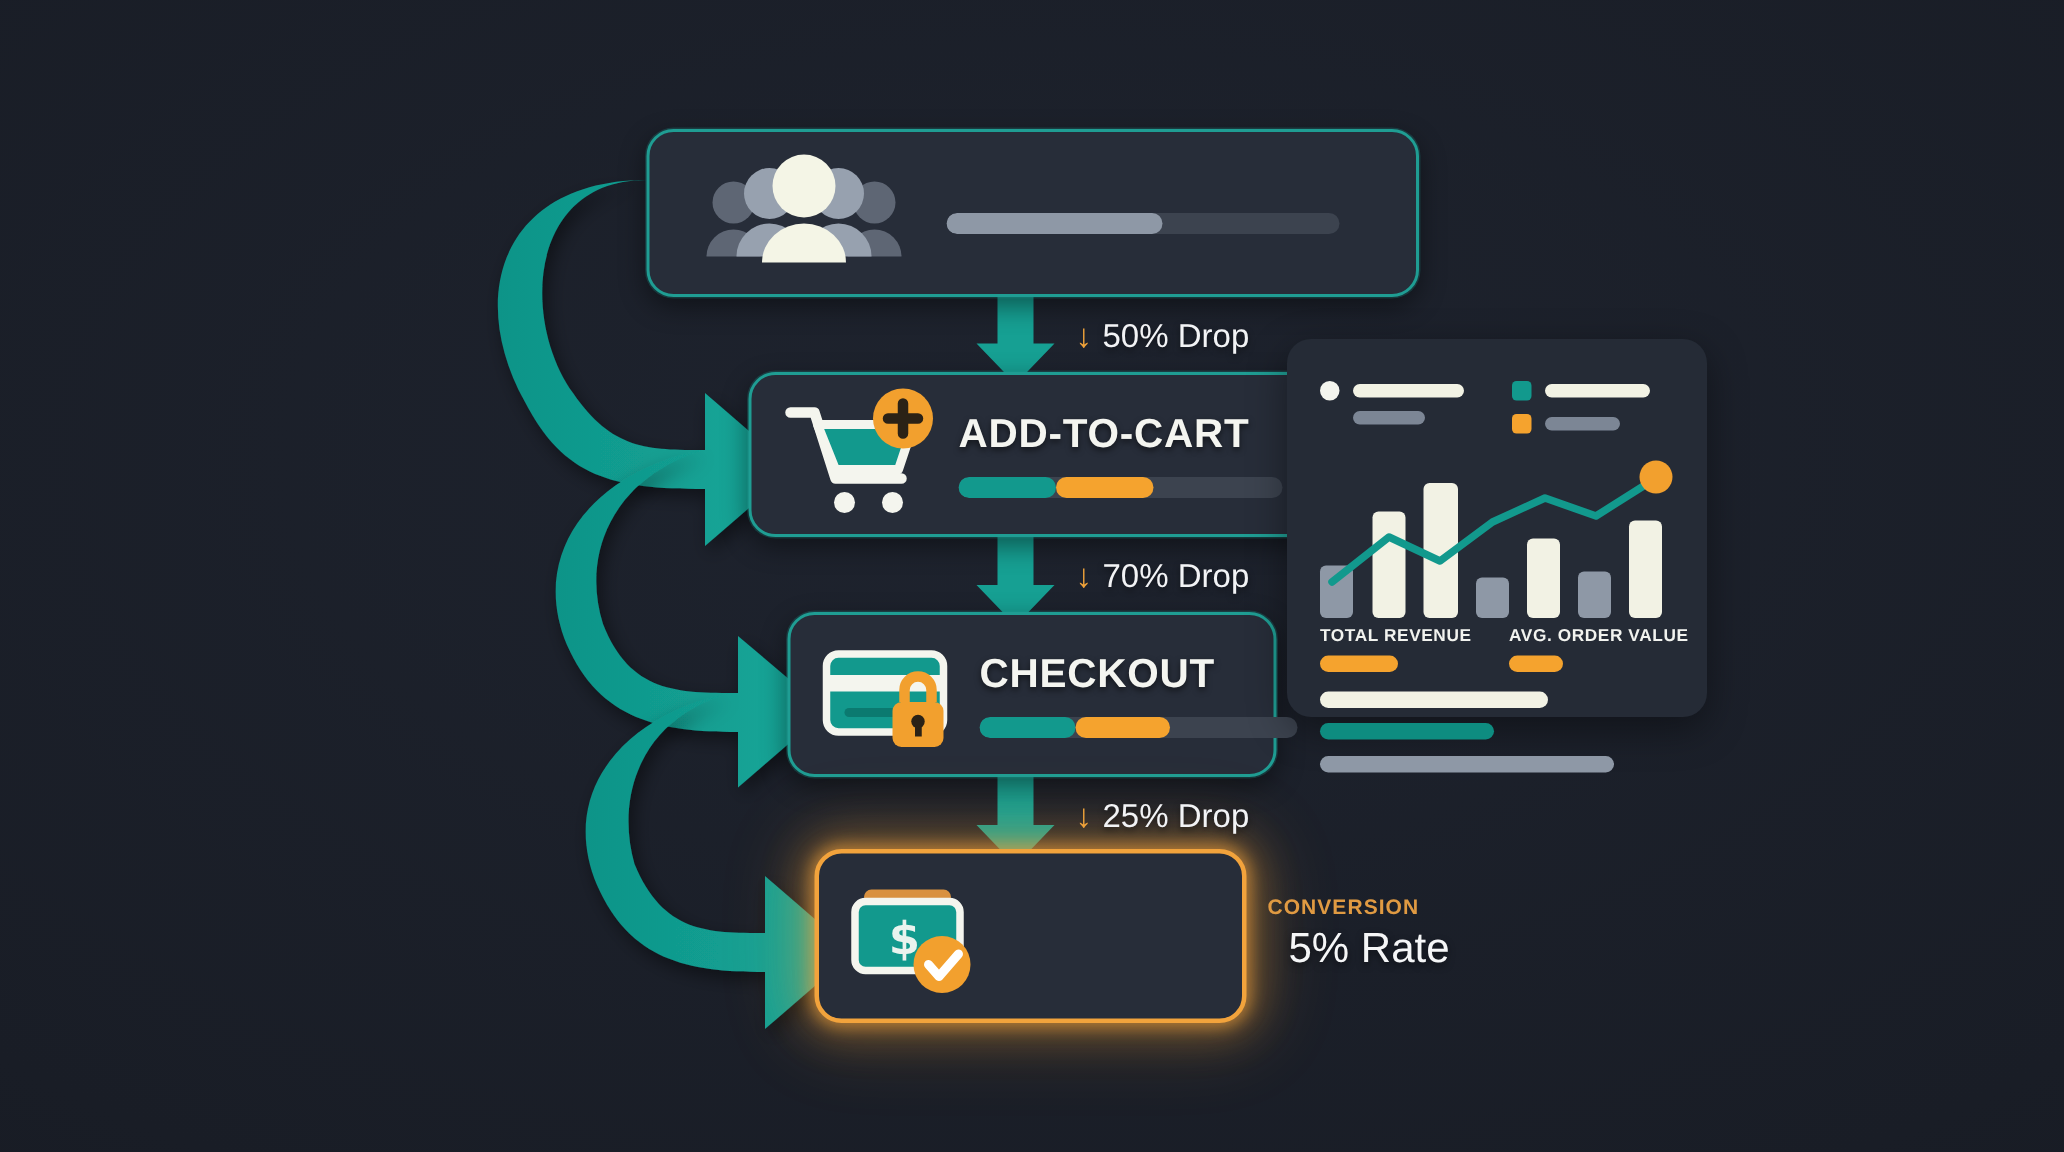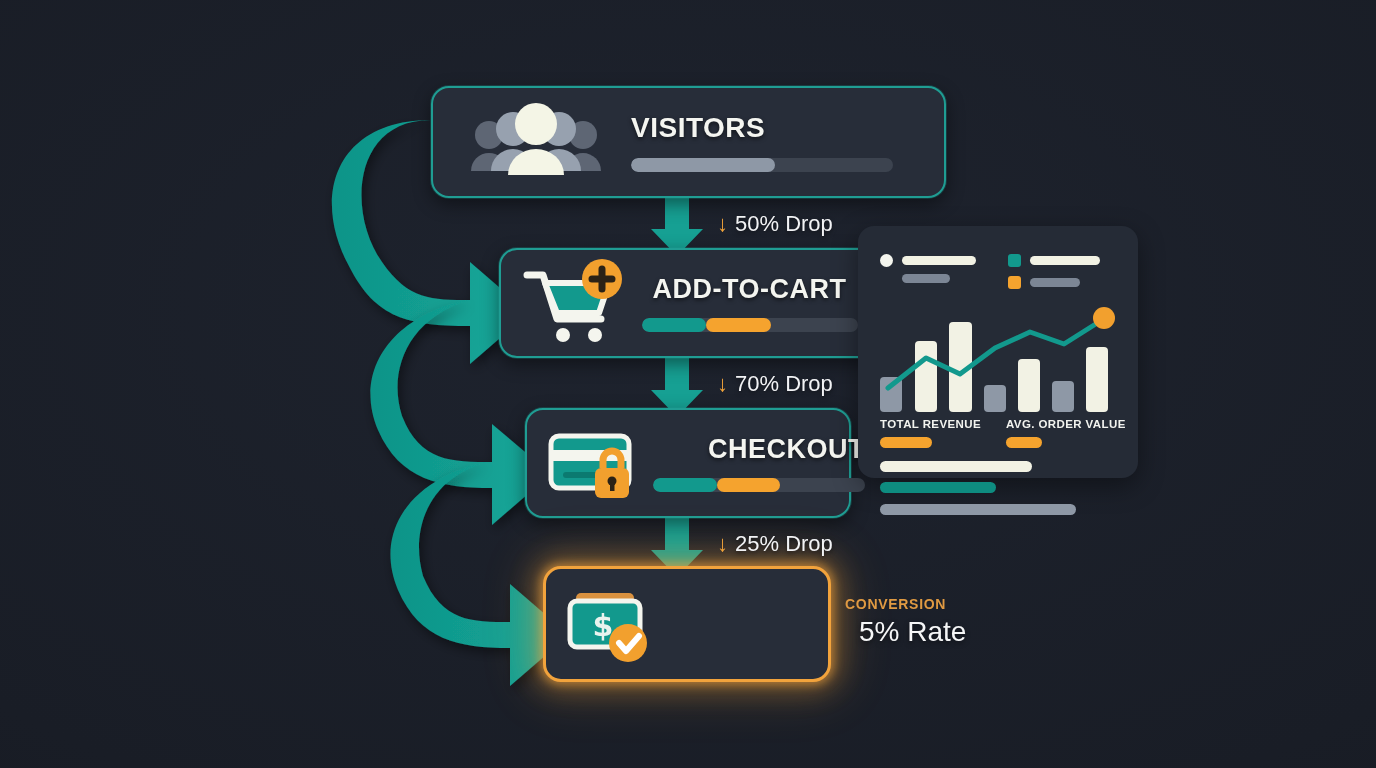--- a/index.html
+++ b/index.html
@@ -115,60 +115,59 @@
         <path d="M114 72 a18 18 0 0 1 36 0 z" fill="#5e6674"></path>
         <circle cx="62" cy="30" r="17" fill="#97a1af"></circle>
         <path d="M40 72 a22 22 0 0 1 44 0 z" fill="#97a1af"></path>
         <circle cx="108" cy="30" r="17" fill="#97a1af"></circle>
         <path d="M86 72 a22 22 0 0 1 44 0 z" fill="#97a1af"></path>
         <circle cx="85" cy="25" r="21" fill="#f4f5e6"></circle>
         <path d="M57 76 a28 26 0 0 1 56 0 z" fill="#f4f5e6"></path>
       </svg>
     </div>
     <div class="card-body" style="margin-left:10px;flex:1;">
-      <div class="card-title" style="font-size:28px;">VISITORS</div>
       <div class="bar" style="width:262px;height:14px;margin-top:14px;">
         <div class="seg gray" style="width:55%;"></div>
       </div>
     </div>
   </div>
 
   <div class="card teal" style="left:499px;top:248px;width:379px;height:110px;padding:0 16px;">
     <div class="card-icon" style="width:112px;height:92px;">
       <svg viewBox="0 0 112 92" width="112" height="92">
         <path d="M10 18 L26 18 L40 62 L84 62" stroke="#f4f5ee" stroke-width="7" fill="none" stroke-linecap="round" stroke-linejoin="round"></path>
         <path d="M28 26 L92 26 L82 56 L40 56 Z" fill="#12998d" stroke="#f4f5ee" stroke-width="6" stroke-linejoin="round"></path>
         <circle cx="46" cy="78" r="7" fill="#f4f5ee"></circle>
         <circle cx="78" cy="78" r="7" fill="#f4f5ee"></circle>
         <circle cx="85" cy="22" r="20" fill="#f2a02e"></circle>
         <path d="M85 12 L85 32 M75 22 L95 22" stroke="#2b2216" stroke-width="7" stroke-linecap="round"></path>
       </svg>
     </div>
-    <div class="card-body" style="margin-left:10px;flex:1;align-items:center;">
+    <div class="card-body" style="margin-left:10px;flex:1;">
       <div class="card-title" style="font-size:27px;">ADD-TO-CART</div>
       <div class="bar" style="width:216px;height:14px;margin-top:13px;">
         <div class="seg teal" style="width:30%;"></div>
         <div class="seg orange" style="width:30%;"></div>
       </div>
     </div>
   </div>
 
   <div class="card teal" style="left:525px;top:408px;width:326px;height:110px;padding:0 16px;">
     <div class="card-icon" style="width:100px;height:86px;">
       <svg viewBox="0 0 100 86" width="100" height="86">
         <rect x="8" y="16" width="78" height="52" rx="8" fill="#12998d" stroke="#f4f5ee" stroke-width="5"></rect>
         <rect x="8" y="30" width="78" height="11" fill="#f4f5ee"></rect>
         <rect x="20" y="52" width="36" height="6" rx="3" fill="#0b7a70"></rect>
         <rect x="52" y="48" width="34" height="30" rx="6" fill="#f2a02e"></rect>
         <path d="M60 48 v-8 a9 9 0 0 1 18 0 v8" stroke="#f2a02e" stroke-width="7" fill="none"></path>
         <circle cx="69" cy="61" r="4.5" fill="#2b2216"></circle>
         <rect x="67" y="62" width="4.5" height="9" fill="#2b2216"></rect>
       </svg>
     </div>
-    <div class="card-body" style="margin-left:10px;flex:1;text-align:right;">
+    <div class="card-body" style="margin-left:10px;flex:1;">
       <div class="card-title" style="font-size:27px;">CHECKOUT</div>
       <div class="bar" style="width:212px;height:14px;margin-top:13px;">
         <div class="seg teal" style="width:30%;"></div>
         <div class="seg orange" style="width:30%;"></div>
       </div>
     </div>
   </div>
 
   <div class="card gold" style="left:543px;top:566px;width:288px;height:116px;padding:0 16px;">
     <div class="card-icon" style="width:96px;height:86px;">

